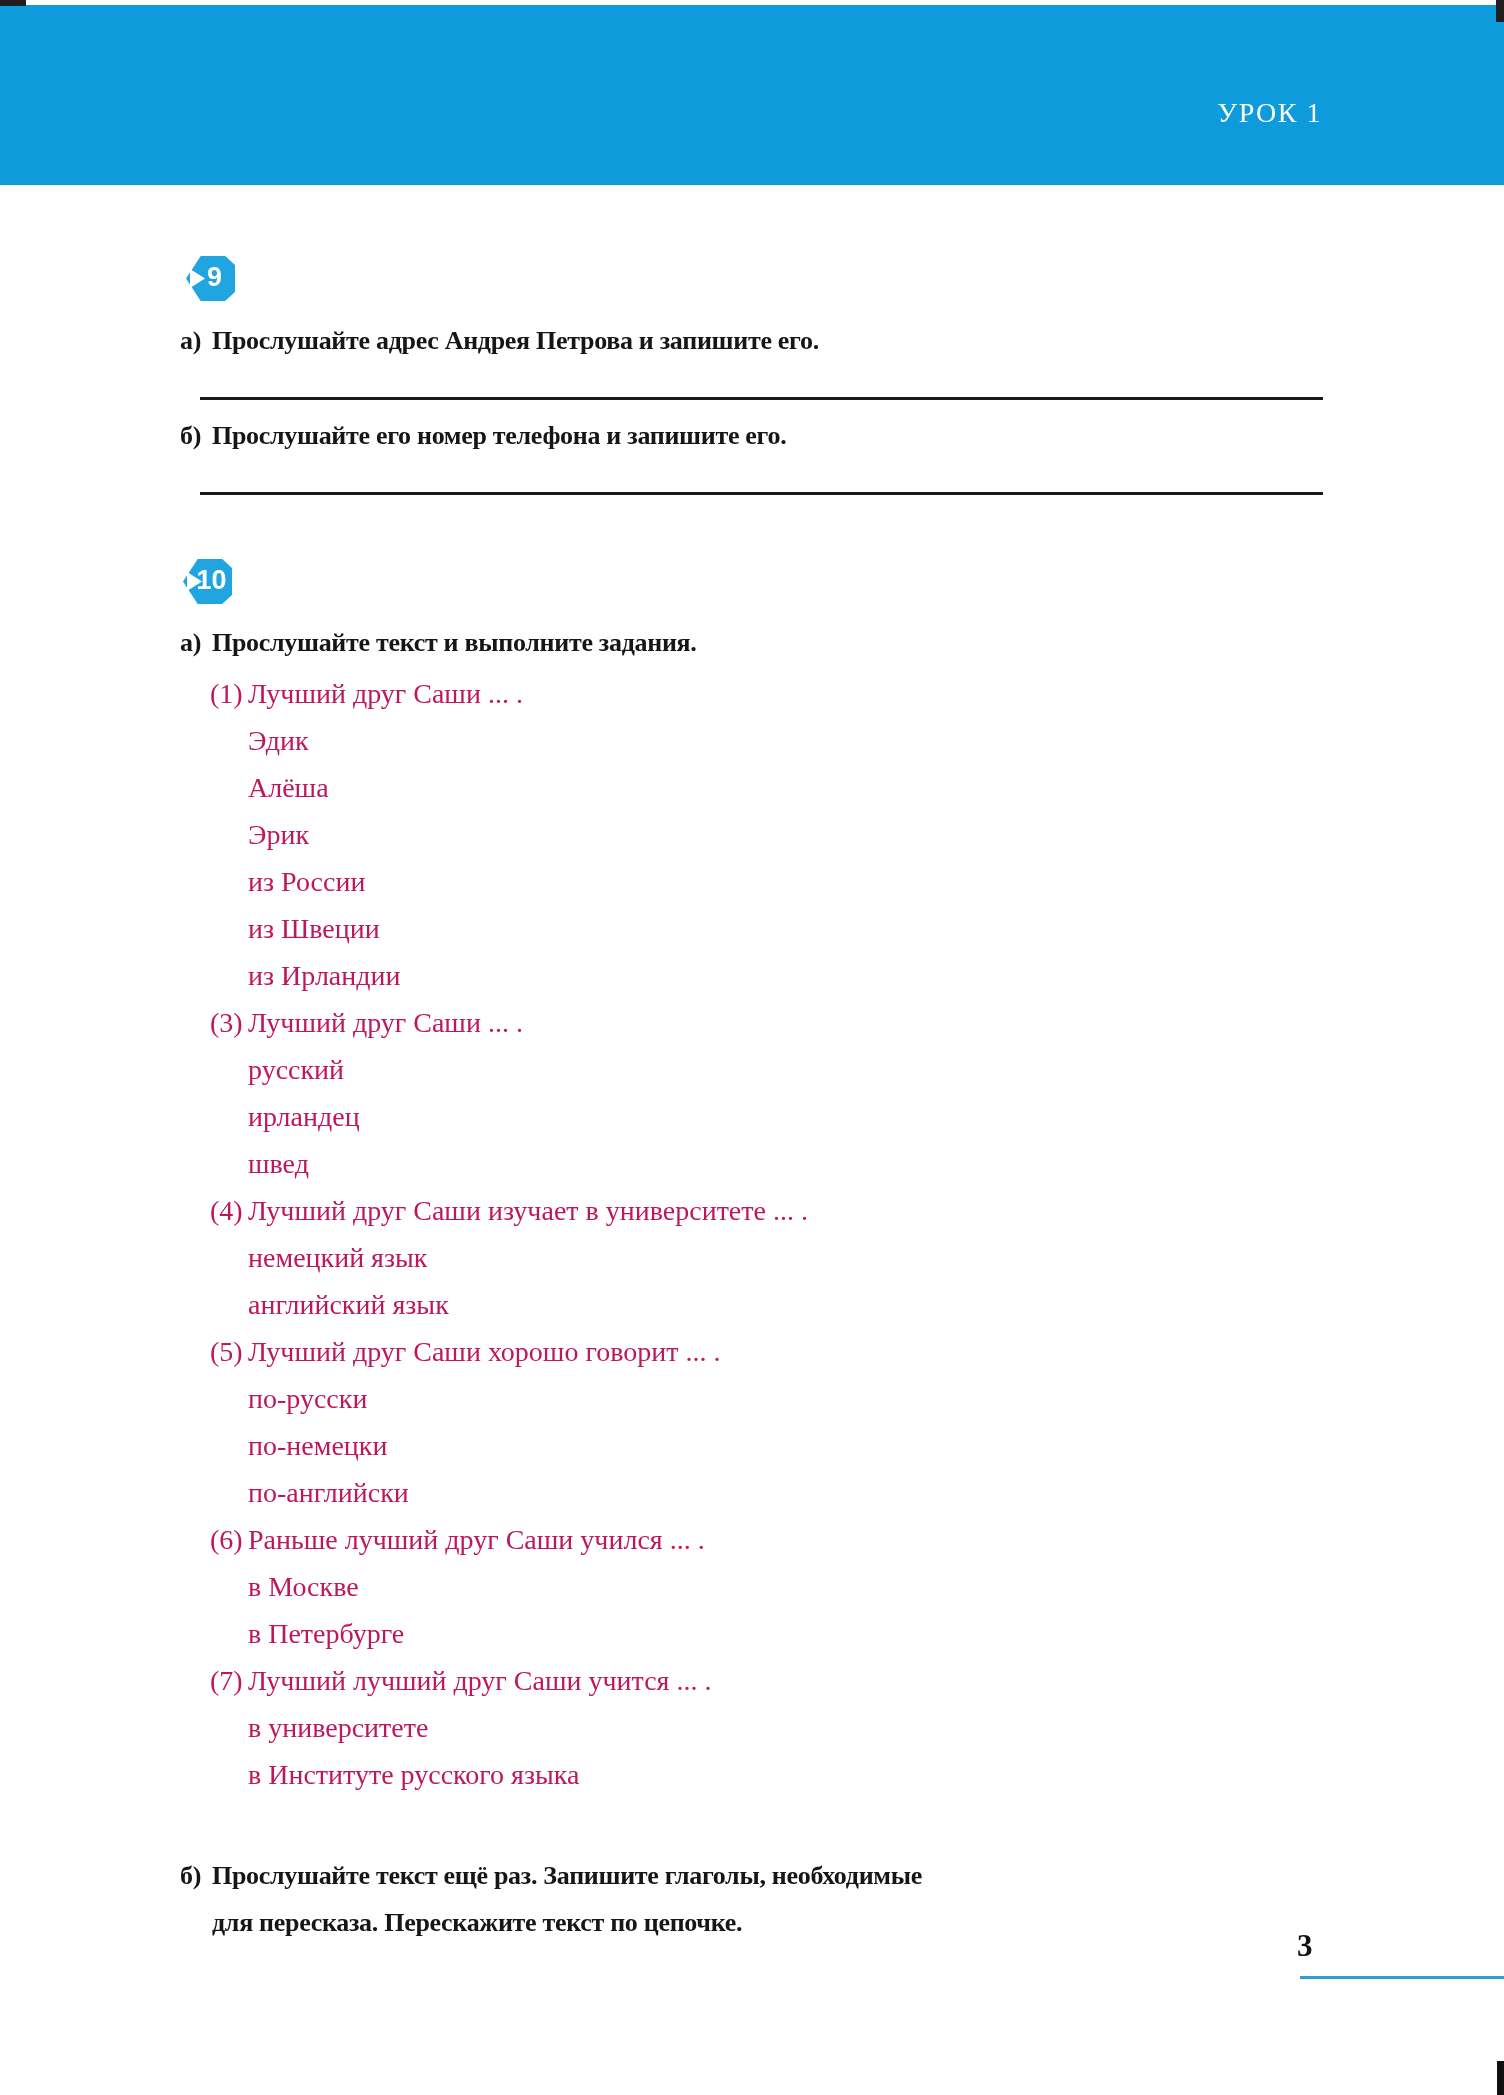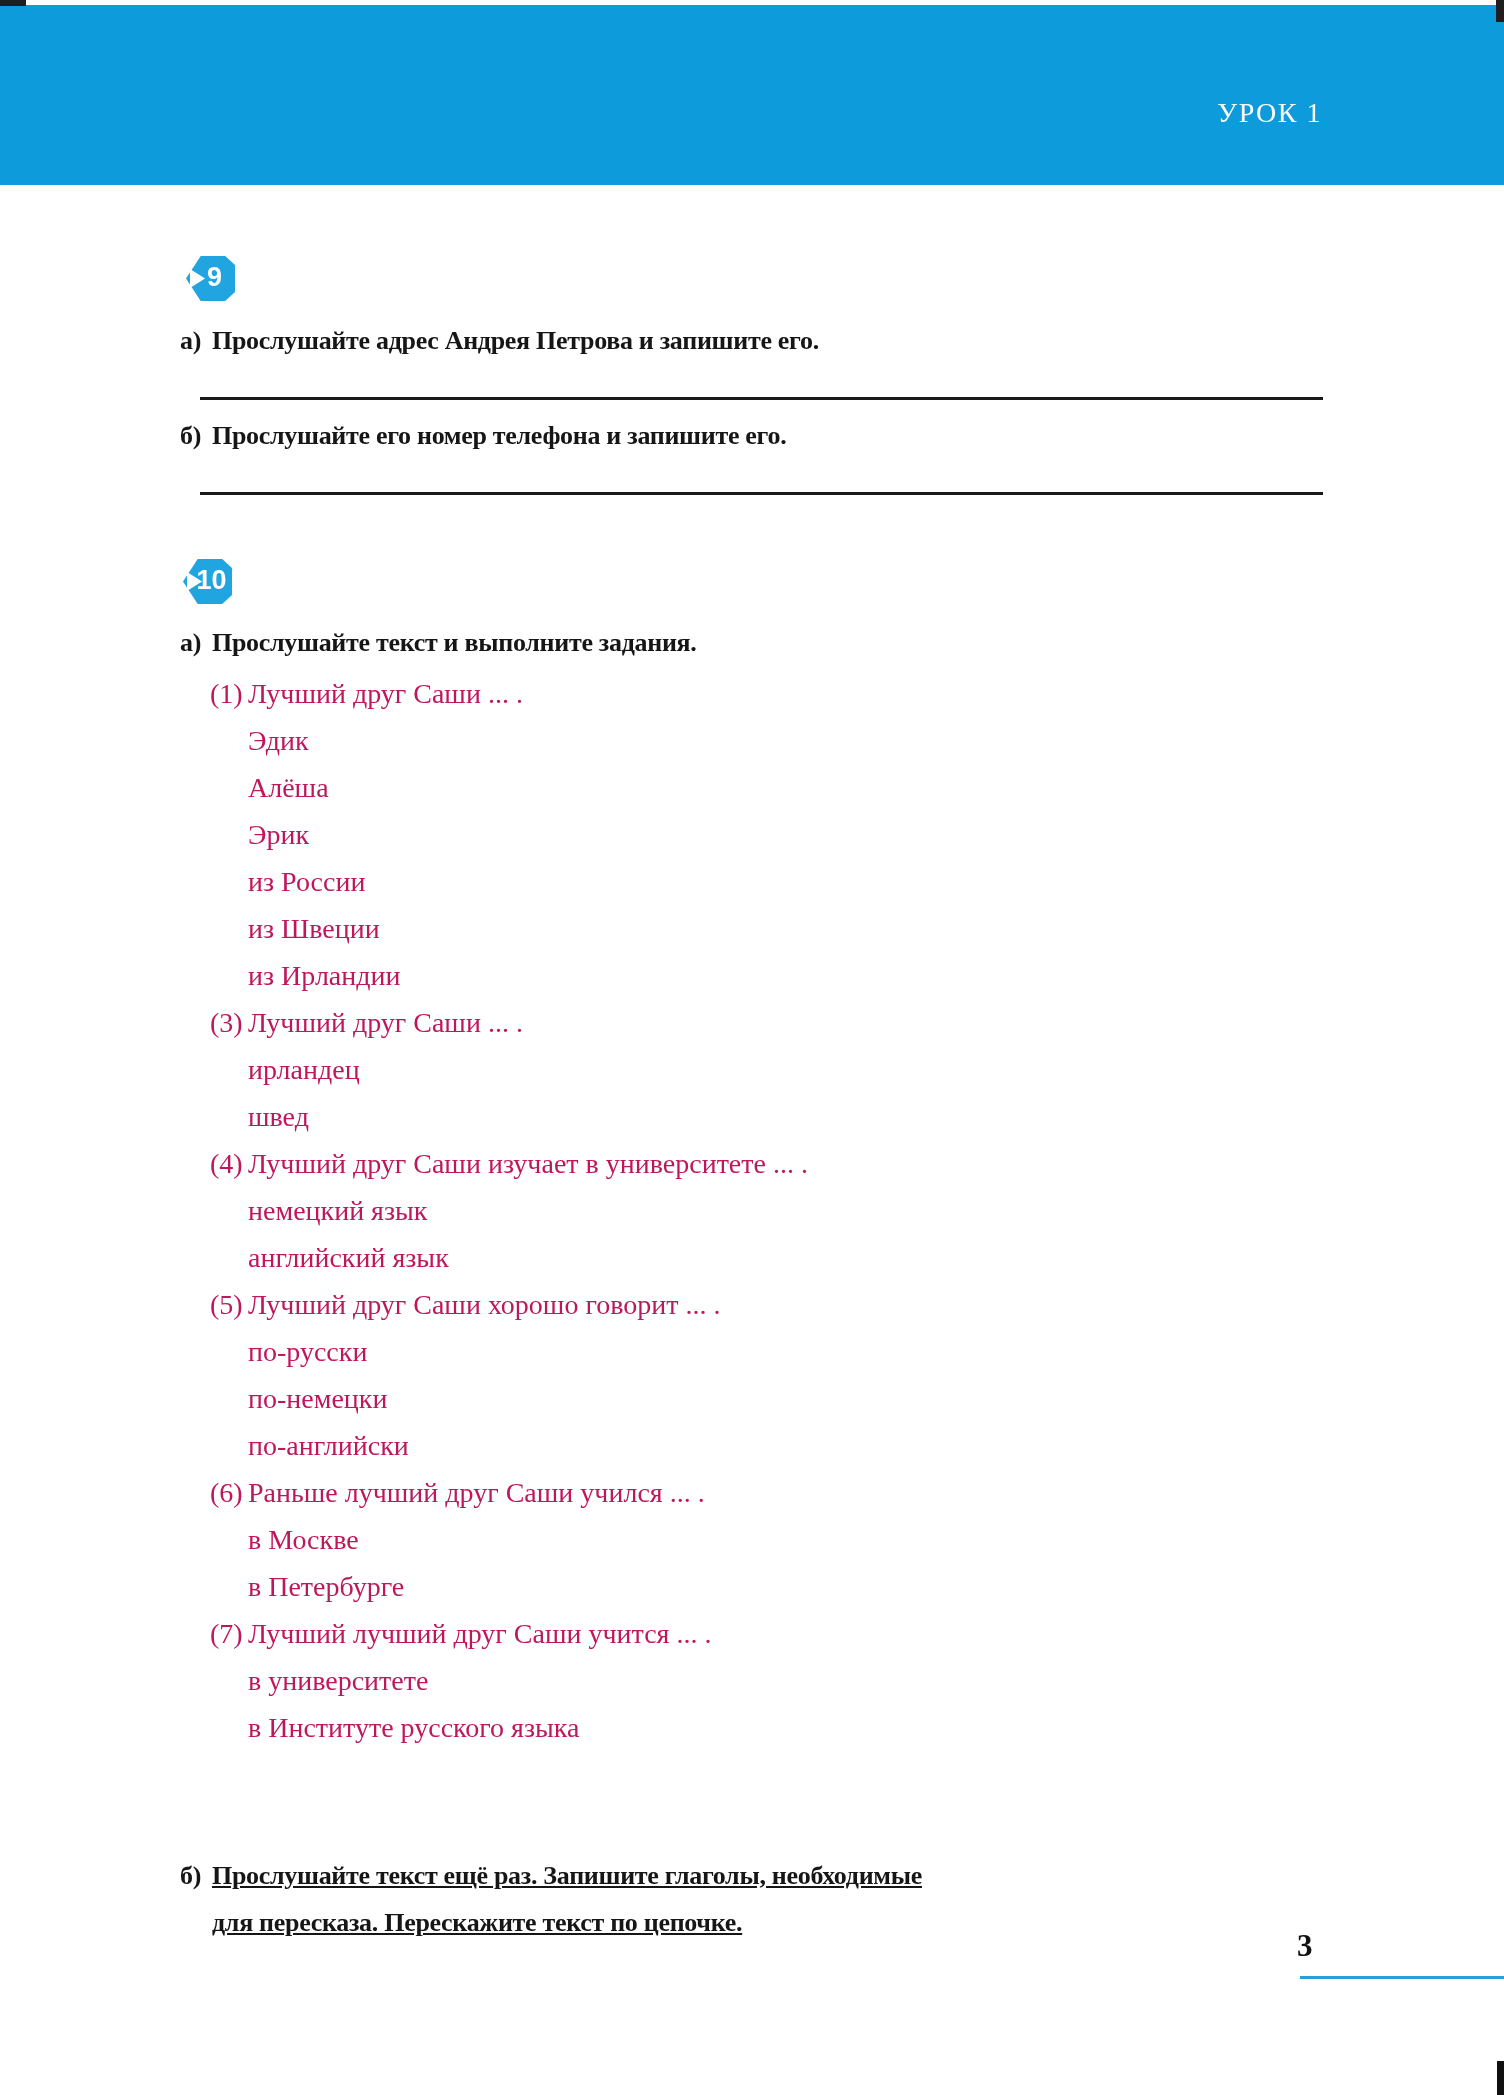--- a/index.html
+++ b/index.html
@@ -27,21 +27,21 @@
         font-family:"Liberation Sans",sans-serif;font-weight:bold;font-size:27px;}
 
   
   .task{position:absolute;left:180px;font-weight:bold;font-size:26px;letter-spacing:-0.3px;
         color:#161616;white-space:nowrap;}
   .task .marker{display:inline-block;width:32px;font-weight:bold;}
   .task-a9{top:326px;}
   .task-b9{top:421px;}
   .task-a10{top:628px;}
   .task-b10{top:1852px;width:770px;white-space:normal;line-height:47px;
-        padding-left:32px;text-indent:-32px;text-decoration:underline;}
+        padding-left:32px;text-indent:-32px;}
   .task-b10 .marker{text-indent:0;}
 
   
   .blank{position:absolute;left:200px;width:1123px;height:3px;background:#1a1a1a;}
   .blank-1{top:397px;}
   .blank-2{top:492px;}
 
   
   .questions{position:absolute;left:210px;top:670px;width:1100px;font-size:28px;color:#be185d;}
   .q-line{height:47px;line-height:47px;white-space:nowrap;}
@@ -101,20 +101,21 @@
     <div class="opt">Алёша</div>
     <div class="opt">Эрик</div>
 
     <div class="opt">из России</div>
     <div class="opt">из Швеции</div>
     <div class="opt">из Ирландии</div>
 
     <div class="q-line">
       <span class="q-num">(3)</span><span>Лучший друг Саши ... .</span>
     </div>
+    <div class="opt">русский</div>
     <div class="opt">ирландец</div>
     <div class="opt">швед</div>
 
     <div class="q-line">
       <span class="q-num">(4)</span><span>Лучший друг Саши изучает в университете ... .</span>
     </div>
     <div class="opt">немецкий язык</div>
     <div class="opt">английский язык</div>
 
     <div class="q-line">

